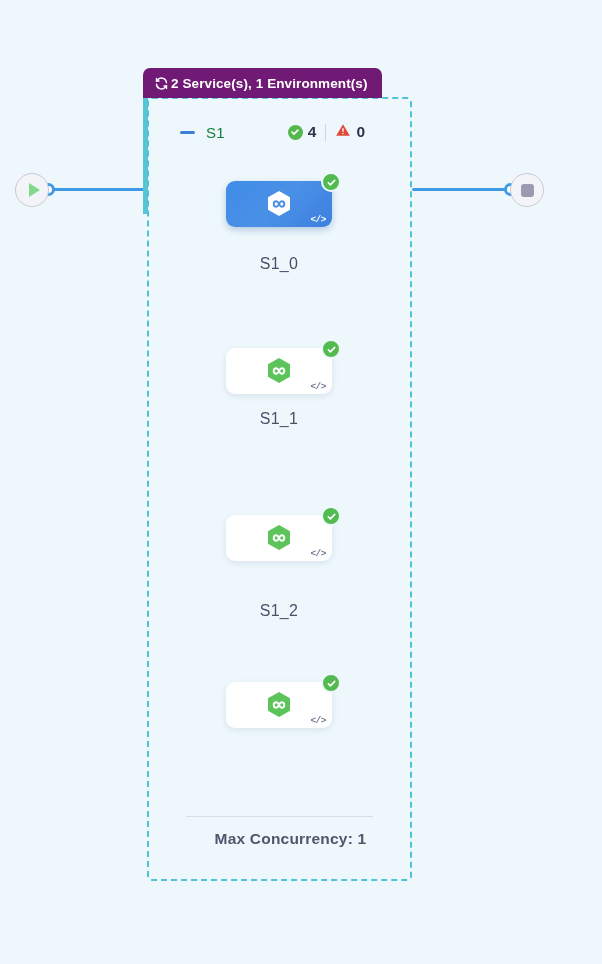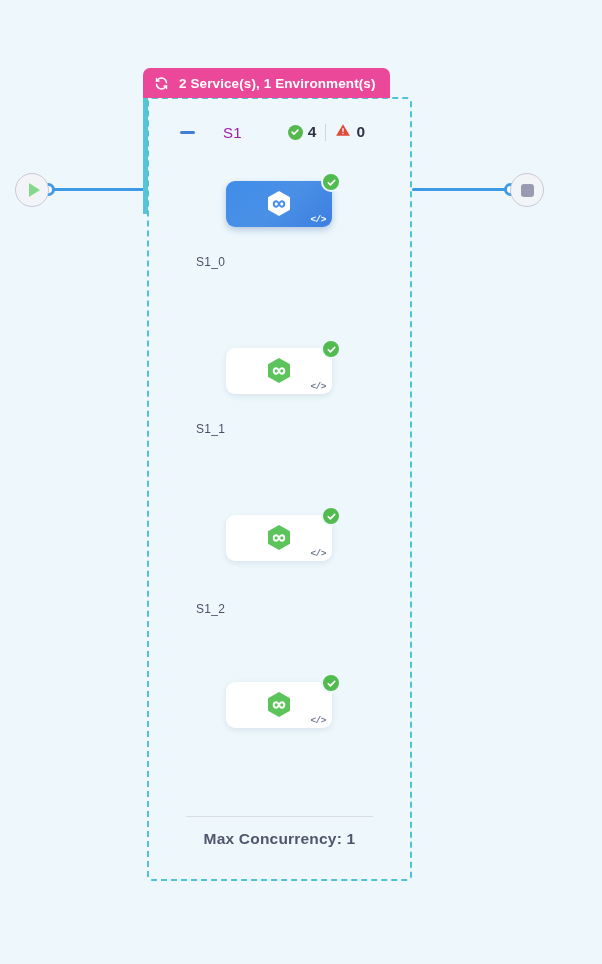--- a/index.html
+++ b/index.html
@@ -74,25 +74,25 @@
     border-radius: 3px;
   }
 
   
   .group-header {
     position: absolute;
     left: 143px;
     top: 68px;
     height: 30px;
     padding: 0 14px 0 11px;
-    background: #ec4899;
+    background: #701a75;
     border-radius: 7px 7px 0 0;
     display: flex;
     align-items: center;
-    gap: 10px;
+    gap: 2px;
     color: #ffffff;
     font-size: 13.5px;
     font-weight: 700;
     letter-spacing: .1px;
     white-space: nowrap;
   }
   .group-header svg { display: block; }
 
   .header-stub {
     position: absolute;
@@ -127,24 +127,24 @@
   }
   .collapse-icon {
     margin-left: 33px;
     width: 15px;
     height: 3px;
     border-radius: 2px;
     background: #3f7fd4;
     flex: none;
   }
   .group-label {
-    margin-left: 28px;
+    margin-left: 11px;
     font-size: 15px;
     font-weight: 400;
-    color: #a21caf;
+    color: #15803d;
     letter-spacing: .2px;
   }
   .stats {
     margin-left: auto;
     margin-right: 47px;
     display: flex;
     align-items: center;
     gap: 7px;
   }
   .stat { display: flex; align-items: center; gap: 5px; }
@@ -215,38 +215,38 @@
     line-height: 1;
     letter-spacing: -.5px;
   }
   .node.selected .code-glyph { color: #ffffff; }
   .node.plain .code-glyph    { color: #6f7890; }
 
   .node-label {
     position: absolute;
     left: 196px;
     width: 166px;
-    text-align: left;
-    font-size: 12px;
+    text-align: center;
+    font-size: 16px;
     color: #4a5068;
     letter-spacing: .3px;
   }
 
   
   .divider {
     position: absolute;
     left: 186px;
     top: 816px;
     width: 187px;
     height: 1px;
     background: #d8dde5;
   }
   .footer-text {
     position: absolute;
-    left: 147px;
+    left: 158px;
     top: 830px;
     width: 265px;
     text-align: center;
     font-size: 15.5px;
     font-weight: 700;
     color: #50566e;
     letter-spacing: .2px;
   }
 </style>
 </head>
@@ -336,21 +336,21 @@
         </g>
       </svg>
     </div>
     <div class="badge-check">
       <svg width="11" height="11" viewBox="0 0 24 24" fill="none" stroke="#ffffff" stroke-width="3.6" stroke-linecap="round" stroke-linejoin="round">
         <path d="M5 12.5l4.5 4.5L19 7.5"></path>
       </svg>
     </div>
     <div class="code-glyph">&lt;/&gt;</div>
   </div>
-  <div class="node-label" style="top:422px">S1_1</div>
+  <div class="node-label" style="top:410px">S1_1</div>
 
   <div class="node plain" style="top:515px">
     <div class="hex">
       <svg width="26" height="29" viewBox="0 0 26 29">
         <path d="M13 .9l11 6.3v12.6L13 26.1 2 19.8V7.2z" fill="#5cc45a"></path>
         <g fill="none" stroke="#ffffff" stroke-width="1.9" stroke-linecap="round">
           <path d="M10.4 11.3a2.7 2.7 0 1 0 0 5.4c2.4 0 2.8-5.4 5.2-5.4a2.7 2.7 0 1 1 0 5.4c-2.4 0-2.8-5.4-5.2-5.4z"></path>
         </g>
       </svg>
     </div>

